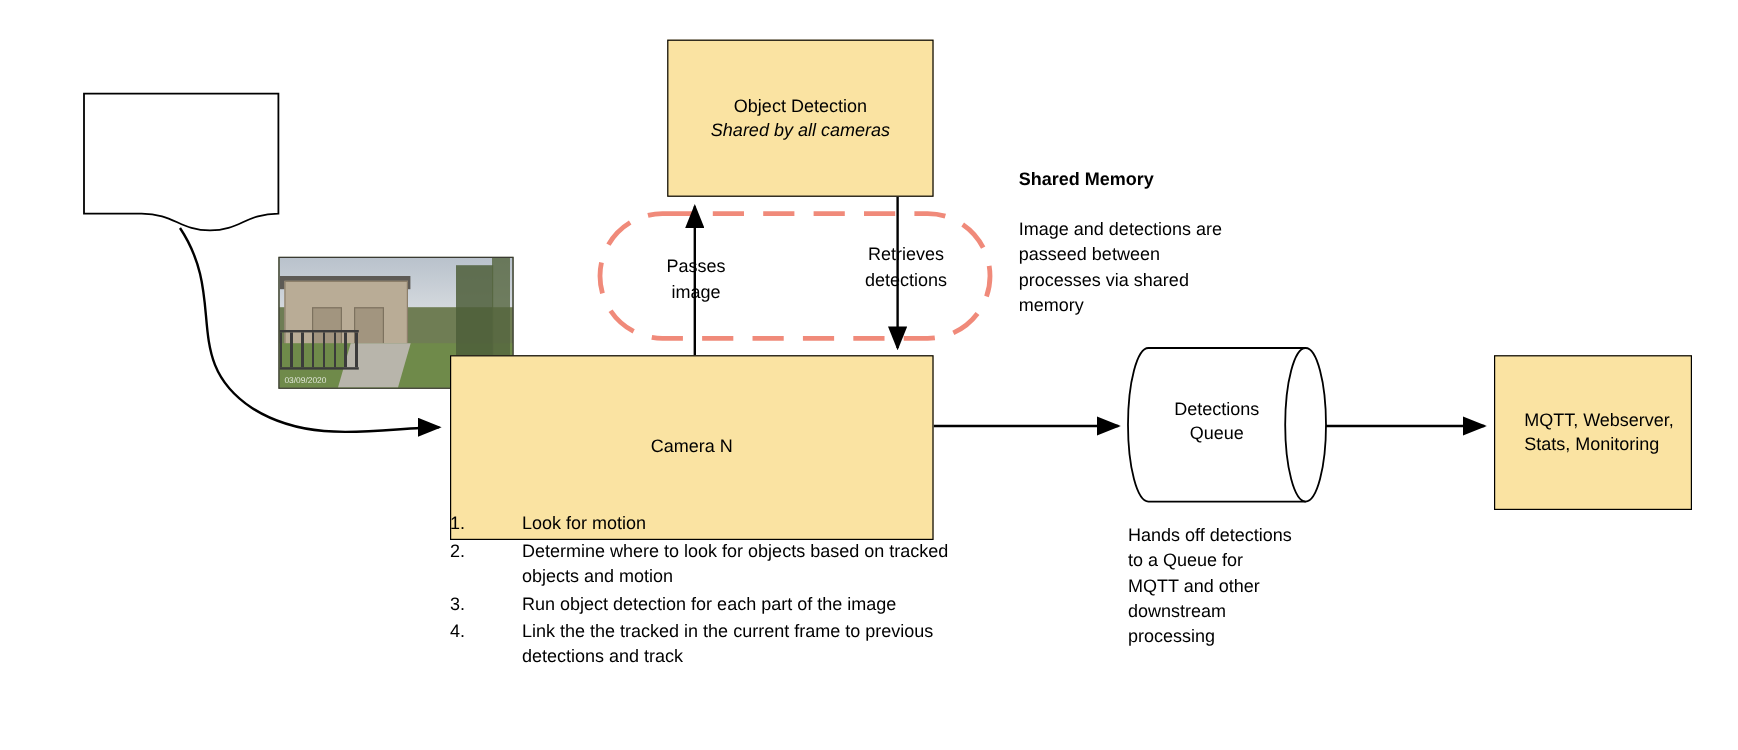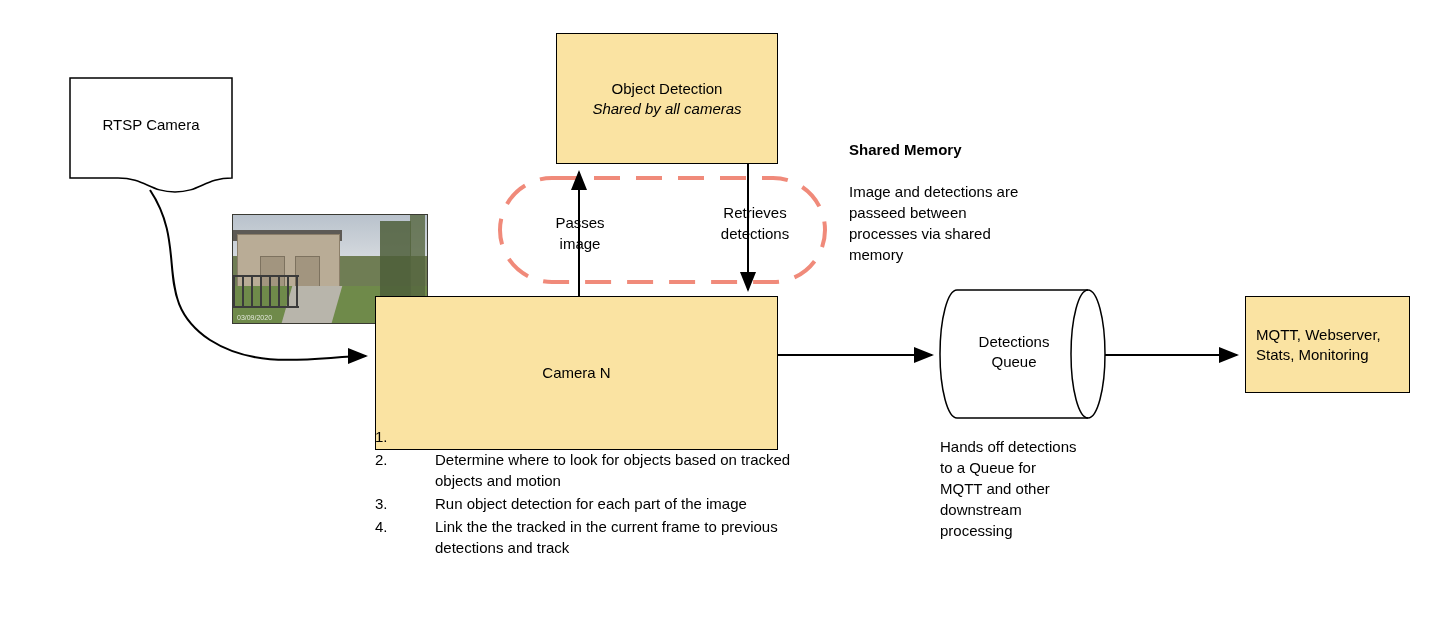--- a/index.html
+++ b/index.html
@@ -186,22 +186,22 @@
   #camera-n {
     left: 375px;
     top: 296px;
     width: 403px;
     height: 154px;
   }
   #mqtt-box {
     left: 1245px;
     top: 296px;
     width: 165px;
-    height: 97px;
-    align-items: flex-start;
+    height: 129px;
+    align-items: center;
     text-align: left;
     padding-left: 10px;
   }
   #mqtt-box .nodetext { text-align: left; }
   #detections-queue {
     left: 940px;
     top: 290px;
     width: 165px;
     height: 128px;
   }
@@ -266,23 +266,20 @@
     <path d="M778,355 L932,355" fill="none" stroke="#000000" stroke-width="2" marker-end="url(#arrow)"></path>
 
     <path d="M1105,355 L1237,355" fill="none" stroke="#000000" stroke-width="2" marker-end="url(#arrow)"></path>
 
     <g>
       <path d="M957,290 L1088,290 A17,64 0 0 1 1088,418 L957,418 A17,64 0 0 1 957,290 Z" fill="#ffffff" stroke="#000000" stroke-width="1.5"></path>
       <path d="M1088,290 A17,64 0 0 0 1088,418" fill="none" stroke="#000000" stroke-width="1.5"></path>
     </g>
   </svg>
 
-  <div class="node" id="rtsp-camera">
-    <div class="doc-label">RTSP Camera</div>
-  </div>
 
   <div class="node" id="camera-thumb">
     <div class="thumb-sky"></div>
     <div class="thumb-roof"></div>
     <div class="thumb-house"></div>
     <div class="thumb-door"></div>
     <div class="thumb-door2"></div>
     <div class="thumb-grass"></div>
     <div class="thumb-path"></div>
     <div class="thumb-fence"></div>
@@ -326,20 +323,21 @@
 
   <div class="plaintext" id="queue-note">Hands off detections
 to a Queue for
 MQTT and other
 downstream
 processing</div>
 
   <div id="camera-steps">
     <div class="step">
       <div class="num">1.</div>
+      <div class="txt">Look for motion</div>
     </div>
     <div class="step">
       <div class="num">2.</div>
       <div class="txt">Determine where to look for objects based on tracked objects and motion</div>
     </div>
     <div class="step">
       <div class="num">3.</div>
       <div class="txt">Run object detection for each part of the image</div>
     </div>
     <div class="step">

